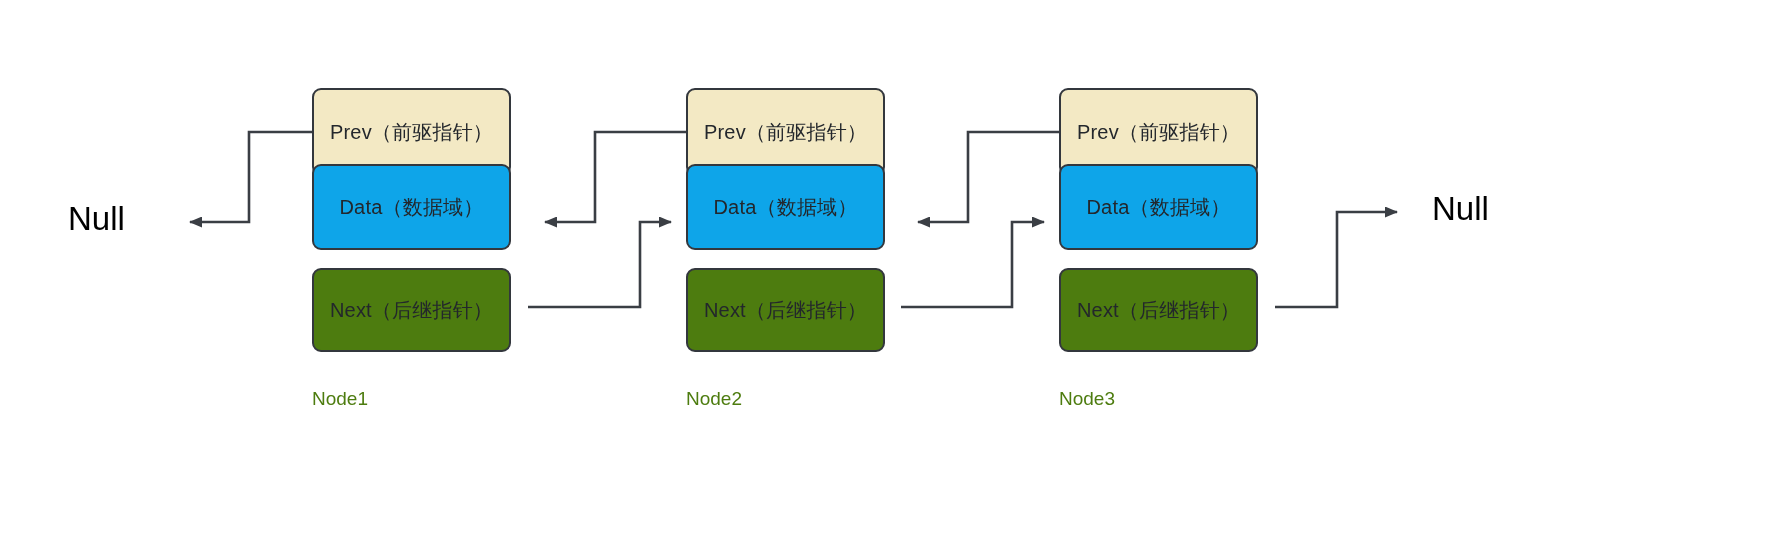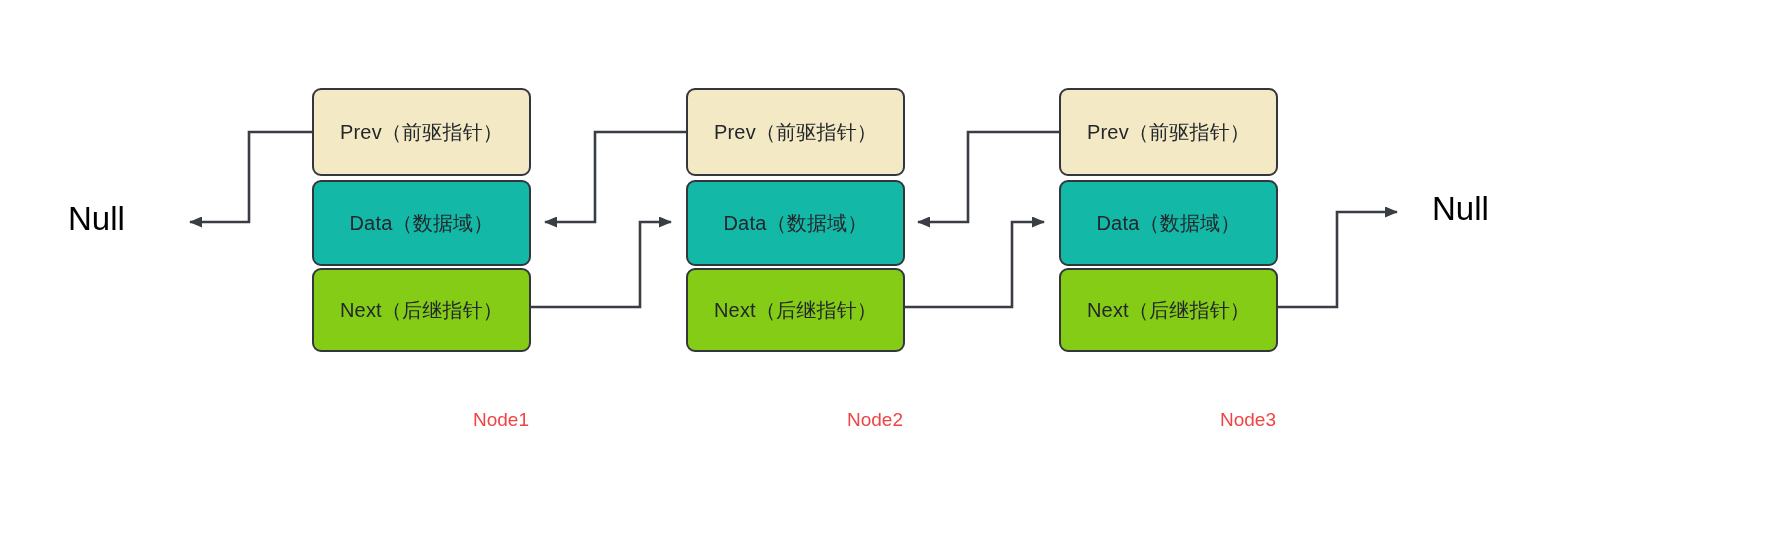--- a/index.html
+++ b/index.html
@@ -21,32 +21,31 @@
     box-sizing:border-box;
     border:2px solid #33373d;
     border-radius:9px;
     display:flex;align-items:center;justify-content:center;
     font-size:20px;
     color:#23272c;
     letter-spacing:.2px;
     white-space:nowrap;
   }
   .cell.prev{top:0;  height:88px;background:#f3e9c4;}
-  .cell.data{top:92px;height:86px;background:#14b8a6;}
-  .cell.next{top:180px;height:84px;background:#84cc16;}
-  .cell{left:0;width:219px;}
+  .cell.data{top:76px;height:86px;background:#0ea5e9;}
+  .cell.next{top:180px;height:84px;background:#4d7c0f;}
+  .cell{left:0;width:199px;}
 
   .node-label{
     position:absolute;
     width:217px;
-    text-align:right;
+    text-align:left;
     font-size:19px;
-    color:#ef4444;
+    color:#4d7c0f;
     top:300px;
-    margin-top:21px;
   }
 
   .nullword{
     position:absolute;
     font-size:33px;
     color:#000000;
     white-space:nowrap;
   }
 </style>
 </head>

